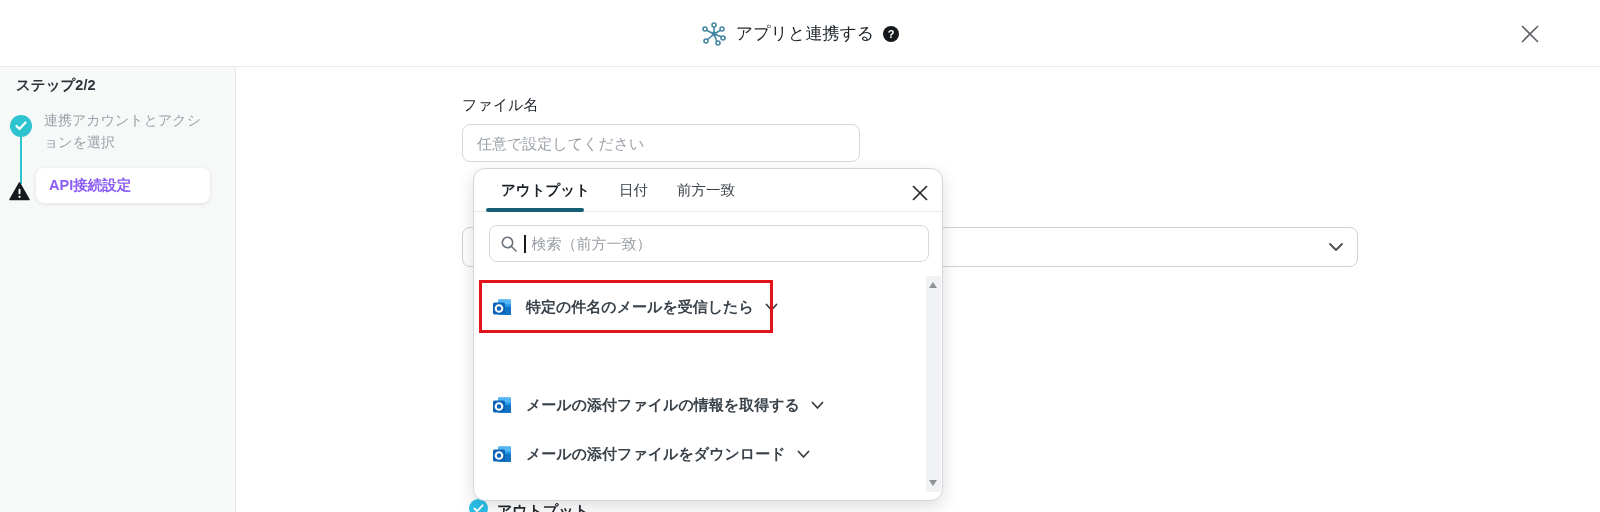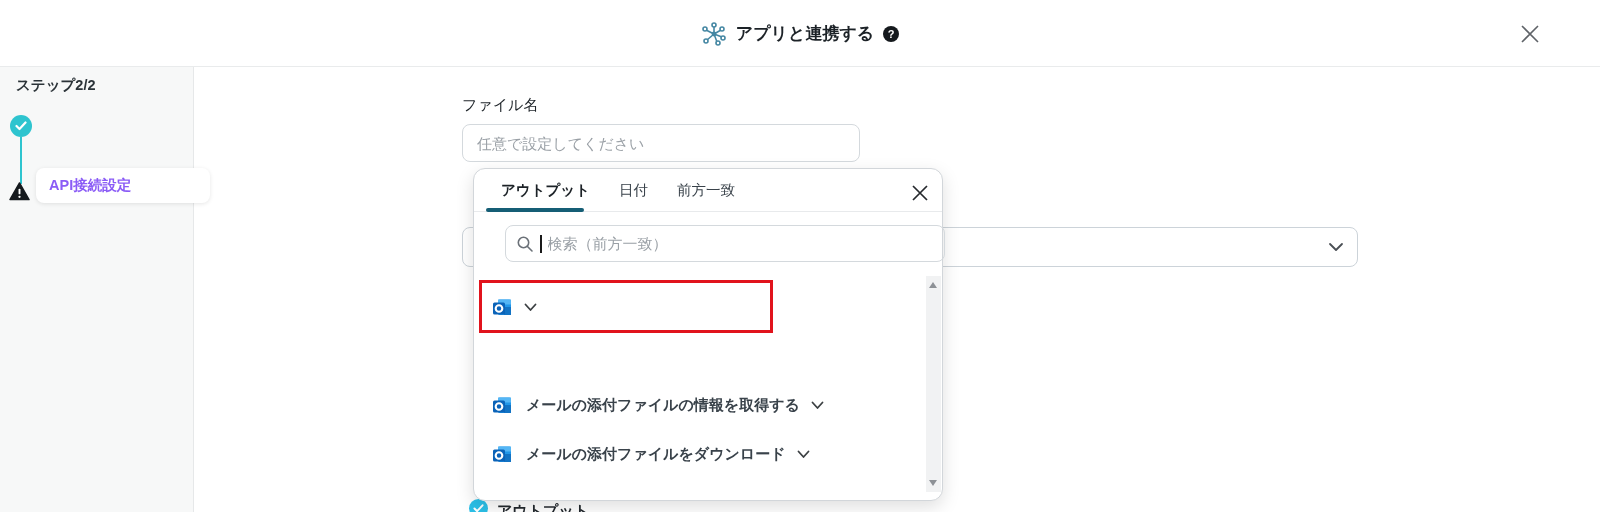--- a/index.html
+++ b/index.html
@@ -4,28 +4,28 @@
 <style>
   * { margin:0; padding:0; box-sizing:border-box; }
   html,body { width:1600px; height:512px; overflow:hidden; background:#fff;
     font-family:"Liberation Sans","DejaVu Sans",sans-serif; color:#23292e; }
 
   
   .header { position:absolute; left:0; top:0; width:1600px; height:67px; background:#fff;
     border-bottom:1px solid #e9ebec; z-index:20; }
   .header-title-wrap { position:absolute; left:0; top:0; width:100%; height:67px;
     display:flex; align-items:center; justify-content:center; gap:9px; }
-  .header-title { font-size:17px; font-weight:bold; color:#1c2227; }
+  .header-title { font-size:17px; font-weight:normal; color:#1c2227; }
   .help-badge { width:16px; height:16px; border-radius:50%; background:#15191d; color:#fff;
     font-size:11px; font-weight:bold; display:flex; align-items:center; justify-content:center; }
   .dialog-close { position:absolute; right:56px; top:20px; width:28px; height:28px;
     display:flex; align-items:center; justify-content:center; cursor:pointer; }
 
   
-  .sidebar { position:absolute; left:0; top:67px; width:194px; height:445px;
+  .sidebar { position:absolute; left:0; top:67px; width:236px; height:445px;
     background:#f7f8f8; border-right:1px solid #e6e8e9; z-index:5; }
   .step-header { position:absolute; left:16px; top:9px; font-size:14.5px; font-weight:bold; color:#2b3338; }
   .step-check { position:absolute; left:10px; top:48px; width:22px; height:22px; border-radius:50%;
     background:#2ec4cf; display:flex; align-items:center; justify-content:center; }
   .step-connector { position:absolute; left:20px; top:70px; width:2px; height:47px; background:#2ec4cf; }
   .step1-label { position:absolute; left:44px; top:43px; width:162px; font-size:14px;
     line-height:1.55; color:#99a2aa; }
   .step-warning { position:absolute; left:9px; top:114px; width:21px; height:21px; }
   .step2-card { position:absolute; left:36px; top:101px; width:174px; height:35px; background:#fff;
     border-radius:8px; box-shadow:0 1px 4px rgba(0,0,0,.10); display:flex; align-items:center; }
@@ -46,21 +46,21 @@
     border:1px solid #d2d6da; border-radius:12px; box-shadow:0 6px 18px rgba(0,0,0,.13); z-index:10; }
   .tabs { position:absolute; left:0; top:0; width:100%; height:43px; border-bottom:1px solid #e8eaec;
     display:flex; align-items:center; padding-left:27px; gap:29px; }
   .tab { font-size:14.5px; color:#39424a; cursor:pointer; }
   .tab.active { font-weight:bold; color:#1c2227; }
   .tab-underline { position:absolute; left:12px; bottom:-1px; width:98px; height:4px;
     background:#155e75; border-radius:3px; }
   .popup-close { position:absolute; right:10px; top:12px; width:24px; height:24px;
     display:flex; align-items:center; justify-content:center; cursor:pointer; }
   .search-box { position:absolute; left:15px; top:56px; width:440px; height:37px;
-    border:1px solid #d4d9dd; border-radius:8px; display:flex; align-items:center; padding:0 10px; gap:6px;margin-left:16px; }
+    border:1px solid #d4d9dd; border-radius:8px; display:flex; align-items:center; padding:0 10px; gap:6px; }
   .search-box input { border:none; outline:none; flex:1; font-size:15px; color:#23292e; font-family:inherit; }
   .search-box input::placeholder { color:#9aa0a6; }
   .caret { width:1.5px; height:18px; background:#1a1a1a; animation:blink 1s steps(1) infinite; }
   @keyframes blink { 50% { opacity:0; } }
 
   .item-row { position:absolute; left:17px; height:30px; display:flex; align-items:center;
     gap:13px; cursor:pointer; }
   .item-label { font-size:15px; font-weight:600; color:#39424a; white-space:nowrap; }
   .item-chev { margin-left:-2px; display:flex; align-items:center; }
 
@@ -114,20 +114,21 @@
 
 <div class="sidebar">
   <div class="step-header">ステップ2/2</div>
 
   <div class="step-check">
     <svg width="12" height="10" viewBox="0 0 12 10">
       <path d="M1.5 5 L4.5 8 L10.5 1.5" stroke="#fff" stroke-width="2.2" fill="none" stroke-linecap="round" stroke-linejoin="round"></path>
     </svg>
   </div>
   <div class="step-connector"></div>
+  <div class="step1-label">連携アカウントとアクションを選択</div>
 
   <svg class="step-warning" viewBox="0 0 22 22">
     <path d="M11 2 L21 19.5 L1 19.5 Z" fill="#15191d" stroke="#15191d" stroke-width="1.5" stroke-linejoin="round"></path>
     <rect x="10" y="8" width="2" height="6" rx="1" fill="#fff"></rect>
     <circle cx="11" cy="16.6" r="1.2" fill="#fff"></circle>
   </svg>
   <div class="step2-card">
     <span class="step2-label">API接続設定</span>
   </div>
 </div>
@@ -164,20 +165,21 @@
   </div>
 
   <div class="item-row" style="top:123px;">
     <svg width="22" height="22" viewBox="0 0 22 22">
       <rect x="7" y="3.5" width="13" height="15.5" rx="1.5" fill="#2196e8"></rect>
       <path d="M7 3.5 h13 v5 h-13 z" fill="#54b6f5"></path>
       <path d="M13 11 h7 v8 h-7 z" fill="#1273c4"></path>
       <rect x="2" y="6.5" width="12" height="12" rx="1.5" fill="#0b63b8"></rect>
       <circle cx="8" cy="12.5" r="3.3" stroke="#fff" stroke-width="2.1" fill="none"></circle>
     </svg>
+    <span class="item-label">特定の件名のメールを受信したら</span>
     <span class="item-chev">
       <svg width="13" height="9" viewBox="0 0 13 9">
           <path d="M1.5 1.5 L6.5 7 L11.5 1.5" stroke="#3c4043" stroke-width="1.8" fill="none" stroke-linecap="round" stroke-linejoin="round"></path>
         </svg>
     </span>
   </div>
 
 
   <div class="item-row" style="top:221px;">
     <svg width="22" height="22" viewBox="0 0 22 22">

